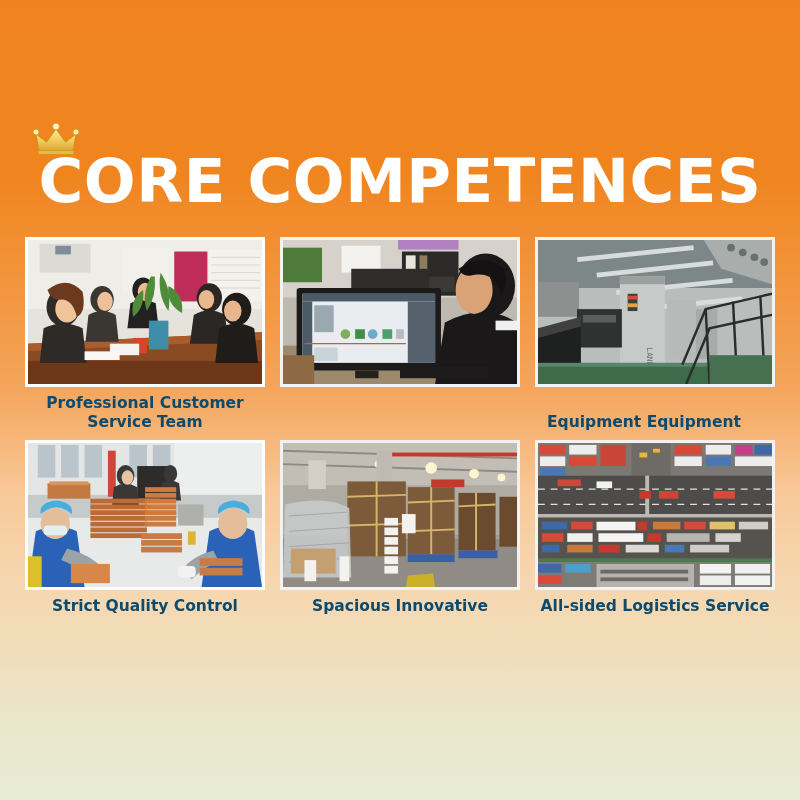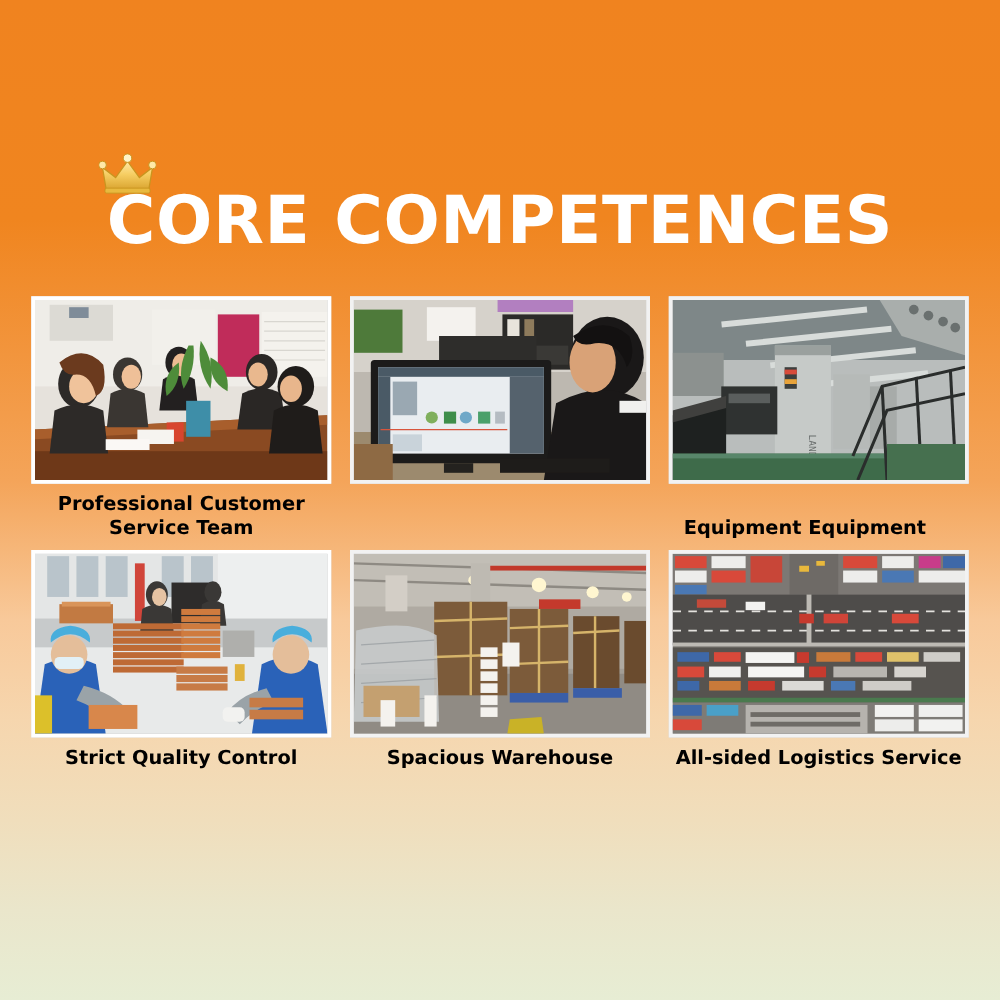--- a/index.html
+++ b/index.html
@@ -25,21 +25,21 @@
     top:150px; left:0; width:800px;
     text-align:center;
   }
   .title-inner { display:inline-block; position:relative; }
   .crown-icon {
     position:absolute;
     left:-6px; top:-28px;
     width:46px; height:34px;
   }
   .headline {
-    font-size:53px;
+    font-size:61px;
     font-weight:bold;
     color:#FFFFFF;
     letter-spacing:0.5px;
     line-height:1;
     font-family:"DejaVu Sans", sans-serif;
     white-space:nowrap;
   }
 
   
   .grid {
@@ -57,21 +57,21 @@
     border:3px solid #FFFFFF;
     overflow:hidden;
     position:relative;
     background:#CFCFCF;
   }
   .thumb svg { display:block; width:100%; height:100%; }
   .caption {
     margin-top:7px;
     font-size:15.5px;
     font-weight:bold;
-    color:#000000;
+    color:#0c4a6e;
     line-height:1.22;
     text-align:center;
     font-family:"DejaVu Sans", sans-serif;
   }
   .caption.left-align { text-align:left; padding-left:12px; }
   .card-b .thumb { border-color:#F2F2F2; }
 </style>
 </head>
 <body>
 
@@ -394,21 +394,21 @@
           <rect x="122" y="74" width="14" height="20"></rect>
           <rect x="22" y="122" width="12" height="22"></rect>
           <rect x="58" y="118" width="10" height="26"></rect>
         </g>
         <rect x="128" y="116" width="48" height="8" fill="#3A5EA8"></rect>
         <rect x="180" y="112" width="40" height="8" fill="#3A5EA8"></rect>
         <path d="M128 138 L154 136 L156 150 L126 150 Z" fill="#C9B227"></path>
       </svg>
     </div>
     <div class="caption">
-      <span>Spacious Warehouse</span>
+      <span>Spacious Innovative</span>
     </div>
   </div>
 
   <div class="card card-b">
     <div class="thumb">
       <svg viewBox="0 0 240 150" preserveAspectRatio="none">
         <rect width="240" height="150" fill="#8E8A85"></rect>
         <rect x="0" y="0" width="240" height="34" fill="#7C7874"></rect>
         <g>
           <rect x="2" y="2" width="26" height="10" fill="#D8493A"></rect>

